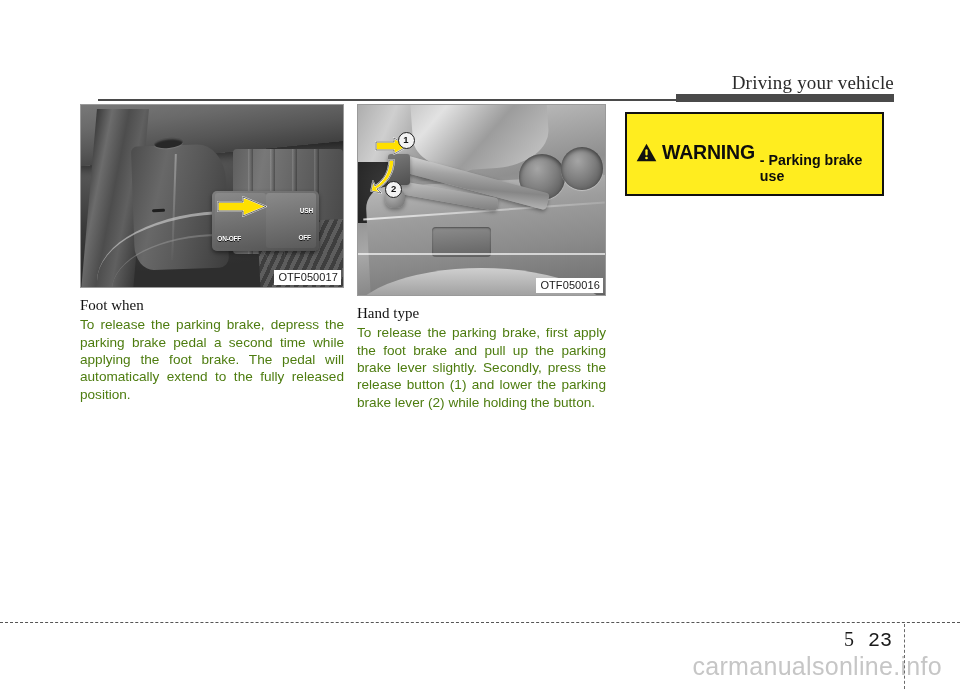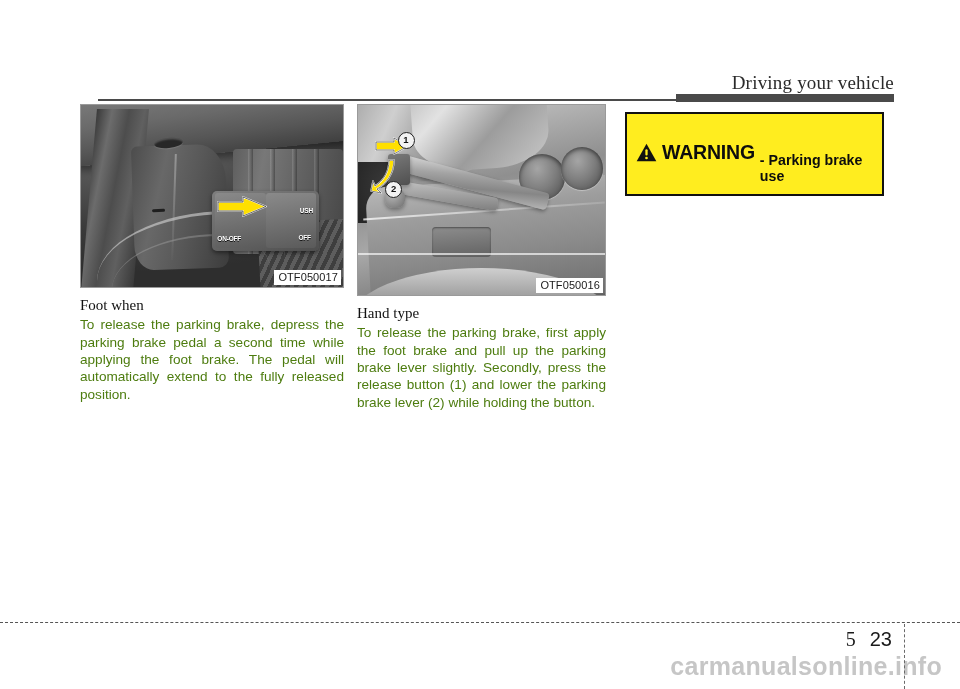--- a/index.html
+++ b/index.html
@@ -416,36 +416,35 @@
   #page-divider {
     position: absolute;
     right: 55px;
     top: 624px;
     width: 0;
     height: 65px;
     border-left: 1.4px dashed #6a6a6a;
     z-index: 4;
   }
   #page-folio {
-    font-family: Liberation Sans, sans-serif;
+    font-family: Liberation Mono, monospace;
     font-size: 20px;
     color: #1a1a1a;
     padding-left: 7px;
   }
   #watermark {
     position: absolute;
     right: 18px;
     bottom: 8px;
     font-family: "Liberation Sans", sans-serif;
     font-size: 25px;
     color: #c6c6c6;
     letter-spacing: .3px;
     white-space: nowrap;
     z-index: 3;
-    font-weight: bold;
   }
 </style>
 </head>
 <body>
 
 <div id="page-header">
   <div id="header-rule-thin"></div>
   <div id="header-rule-thick"></div>
   <div id="header-title">Driving your vehicle</div>
 </div>

